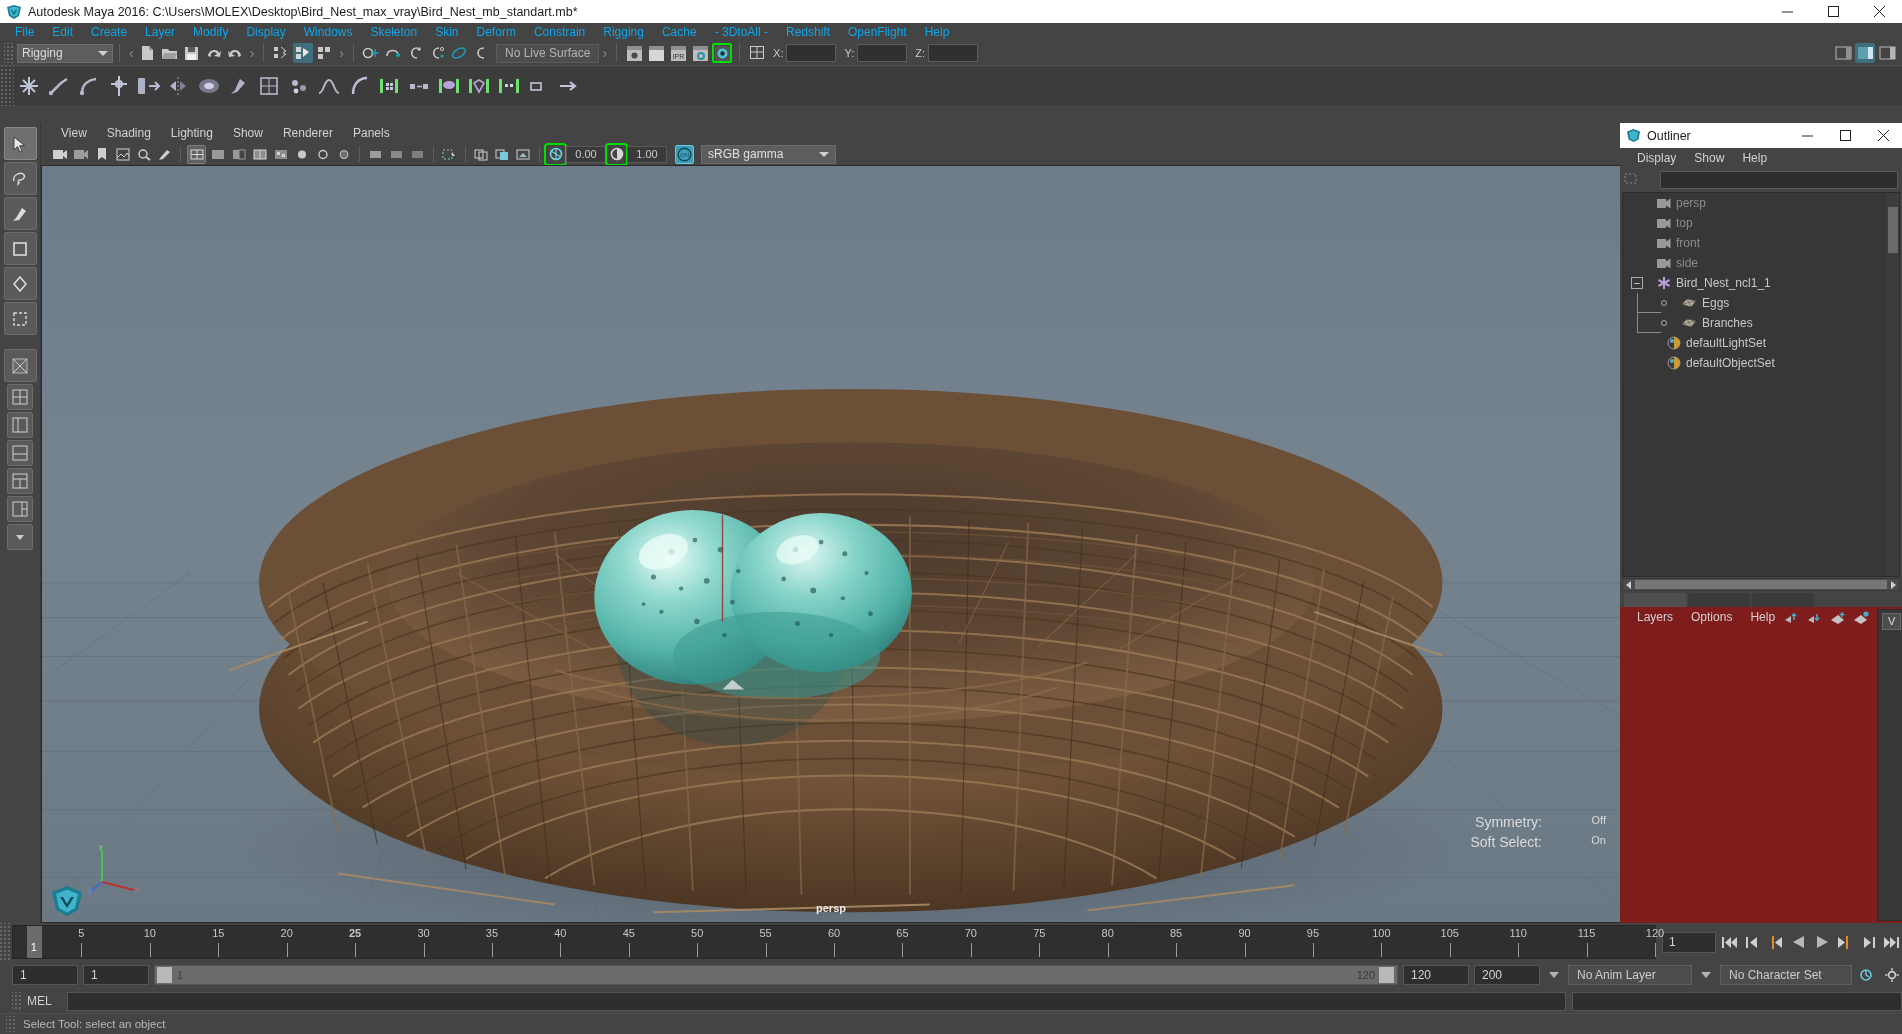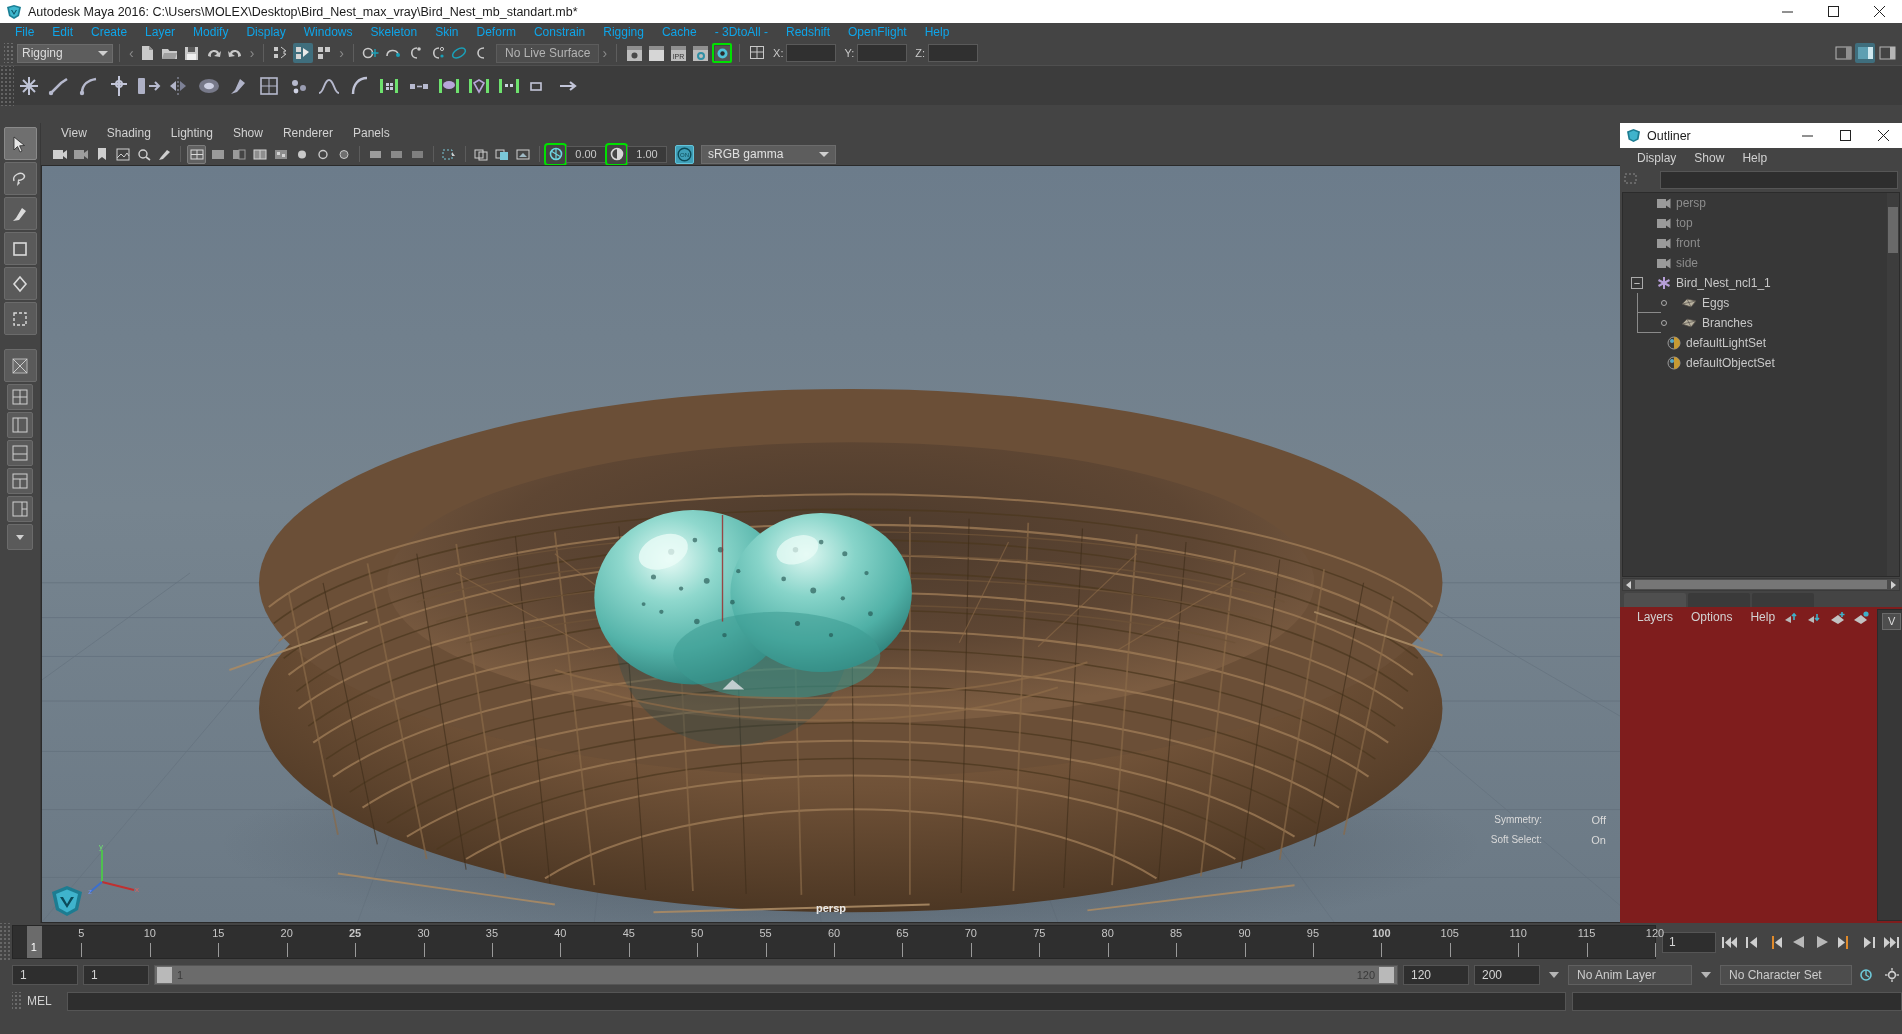--- a/index.html
+++ b/index.html
@@ -81,21 +81,21 @@
   .gammasel{ height:19px; width:135px; background:#5d5d5d;border:1px solid #6c6c6c;
      display:flex;align-items:center;color:#e0e0e0;font-size:12px;padding:0 6px;margin-left:6px;flex:0 0 auto;}
   .gammasel .caret{ margin-left:auto;width:0;height:0;border-left:5px solid transparent;
      border-right:5px solid transparent;border-top:5px solid #cfcfcf;}
 
   
   .viewport{ flex:1; position:relative; overflow:hidden;
     background:linear-gradient(#6d7d8c 0%, #73828f 40%, #7b8894 62%, #6a7885 100%);
     border:1px solid #2a2a2a; border-right:none;}
   .hud{ position:absolute; right:14px; font-size:11px; color:#dadada;}
-  .hud-l{ position:absolute; right:78px; font-size:10px; color:#dadada;}
+  .hud-l{ position:absolute; right:78px; font-size:14px; color:#dadada;}
   .axisgiz{ position:absolute; left:46px; bottom:28px; width:52px;height:52px;}
   .persplabel{ position:absolute; left:50%; transform:translateX(-50%); bottom:8px;
      font-size:11px; color:#e8e8e8; font-weight:bold;}
   .mayalogo{ position:absolute; left:8px; bottom:4px; width:34px;height:34px;}
 
   
   .rightdock{ width:282px; background:#444; display:flex; flex-direction:column; }
   .outlinerwin{ background:#444; display:flex; flex-direction:column; flex:0 0 auto; height:468px;}
   .ol-title{ height:25px; background:#ffffff; display:flex;align-items:center; color:#1b1b1b; font-size:12.5px;}
   .ol-title .ico{ width:15px;height:15px;margin:0 6px;}
@@ -1252,21 +1252,21 @@
           <div class="tl-num" style="left: 62.5%;">75</div>
           <div class="tl-tick" style="left: 66.6667%;"></div>
           <div class="tl-num" style="left: 66.6667%;">80</div>
           <div class="tl-tick" style="left: 70.8333%;"></div>
           <div class="tl-num" style="left: 70.8333%;">85</div>
           <div class="tl-tick" style="left: 75%;"></div>
           <div class="tl-num" style="left: 75%;">90</div>
           <div class="tl-tick" style="left: 79.1667%;"></div>
           <div class="tl-num" style="left: 79.1667%;">95</div>
           <div class="tl-tick" style="left: 83.3333%;"></div>
-          <div class="tl-num" style="left: 83.3333%; font-weight: bold;">100</div>
+          <div class="tl-num" style="left: 83.3333%;">100</div>
           <div class="tl-tick" style="left: 87.5%;"></div>
           <div class="tl-num" style="left: 87.5%;">105</div>
           <div class="tl-tick" style="left: 91.6667%;"></div>
           <div class="tl-num" style="left: 91.6667%;">110</div>
           <div class="tl-tick" style="left: 95.8333%;"></div>
           <div class="tl-num" style="left: 95.8333%;">115</div>
           <div class="tl-tick" style="left: 100%;"></div>
           <div class="tl-num" style="left: 100%;">120</div>
         </div>
       <div class="tl-right">
@@ -1356,14 +1356,18 @@
       </div>
     </div>
 
     <div class="melrow">
       <div class="gripdots" style="height:18px;"></div>
       <div class="mel-lbl">MEL</div>
       <div class="mel-in"></div>
       <div class="mel-right"></div>
     </div>
 
+    <div class="statusbar">
+      <div class="gripdots" style="height:16px;margin-left:-6px;margin-right:8px;"></div>
+      <span>Select Tool: select an object</span>
+    </div>
   </div>
 </div>
 
 </body></html>

